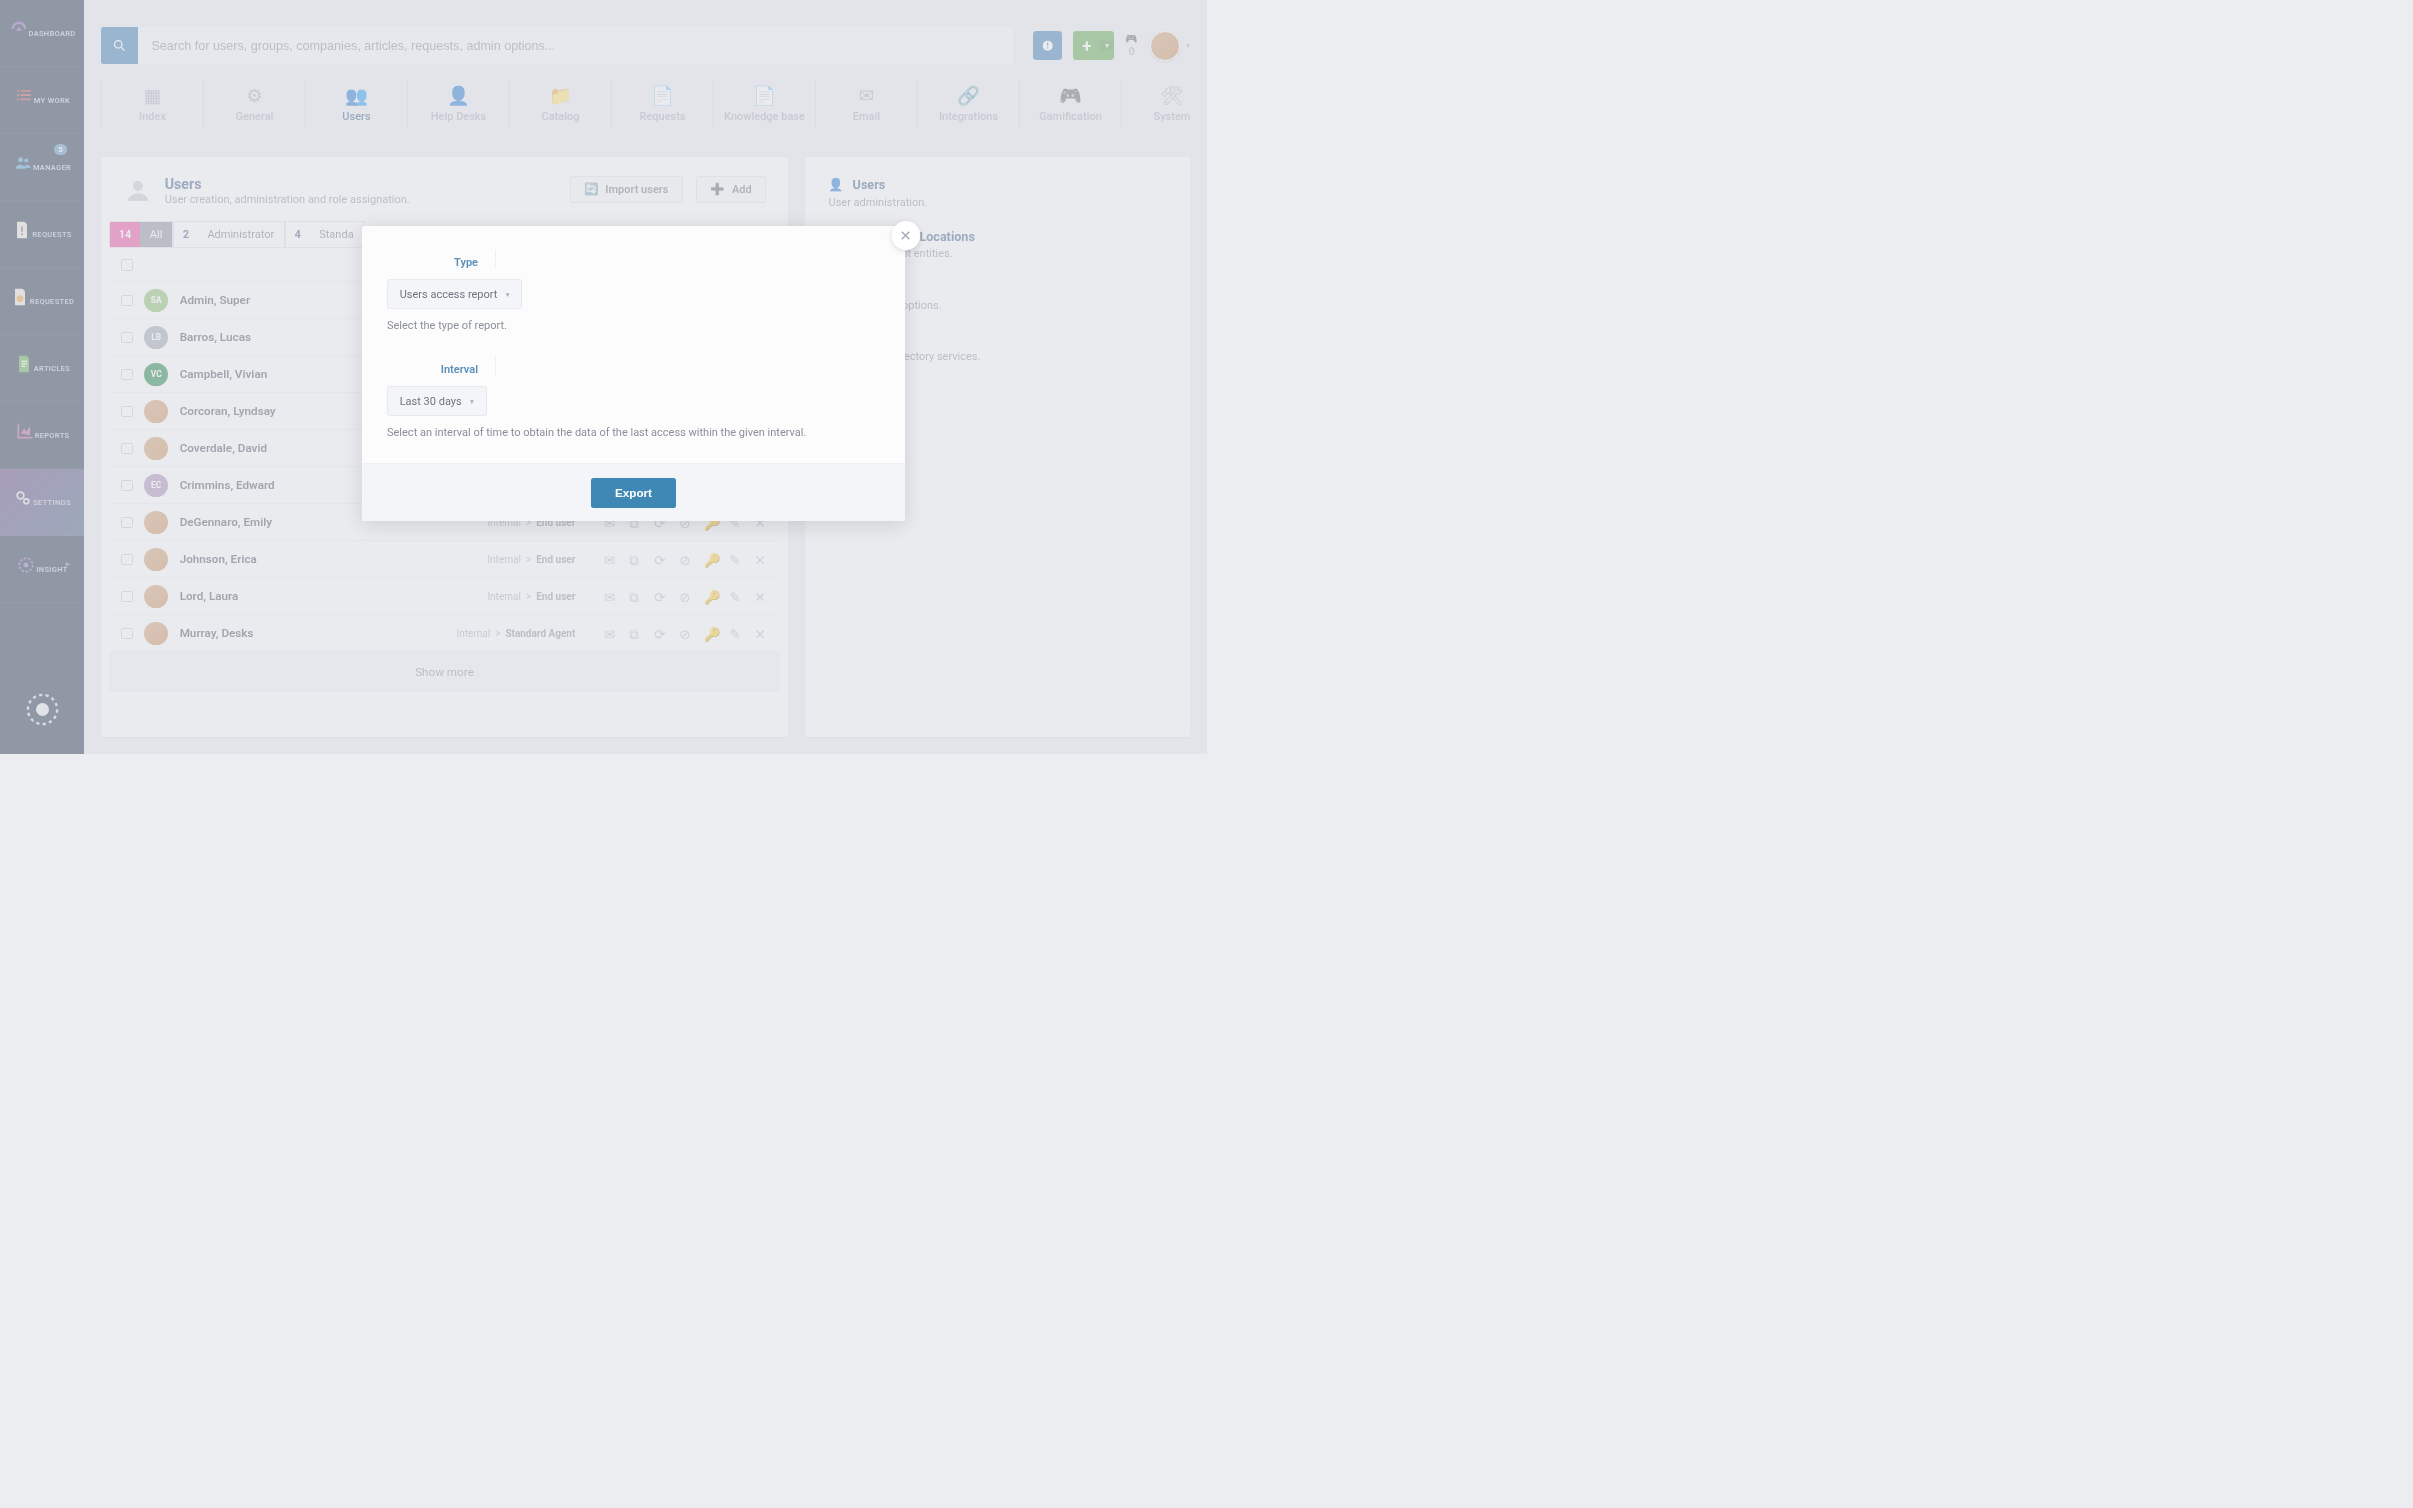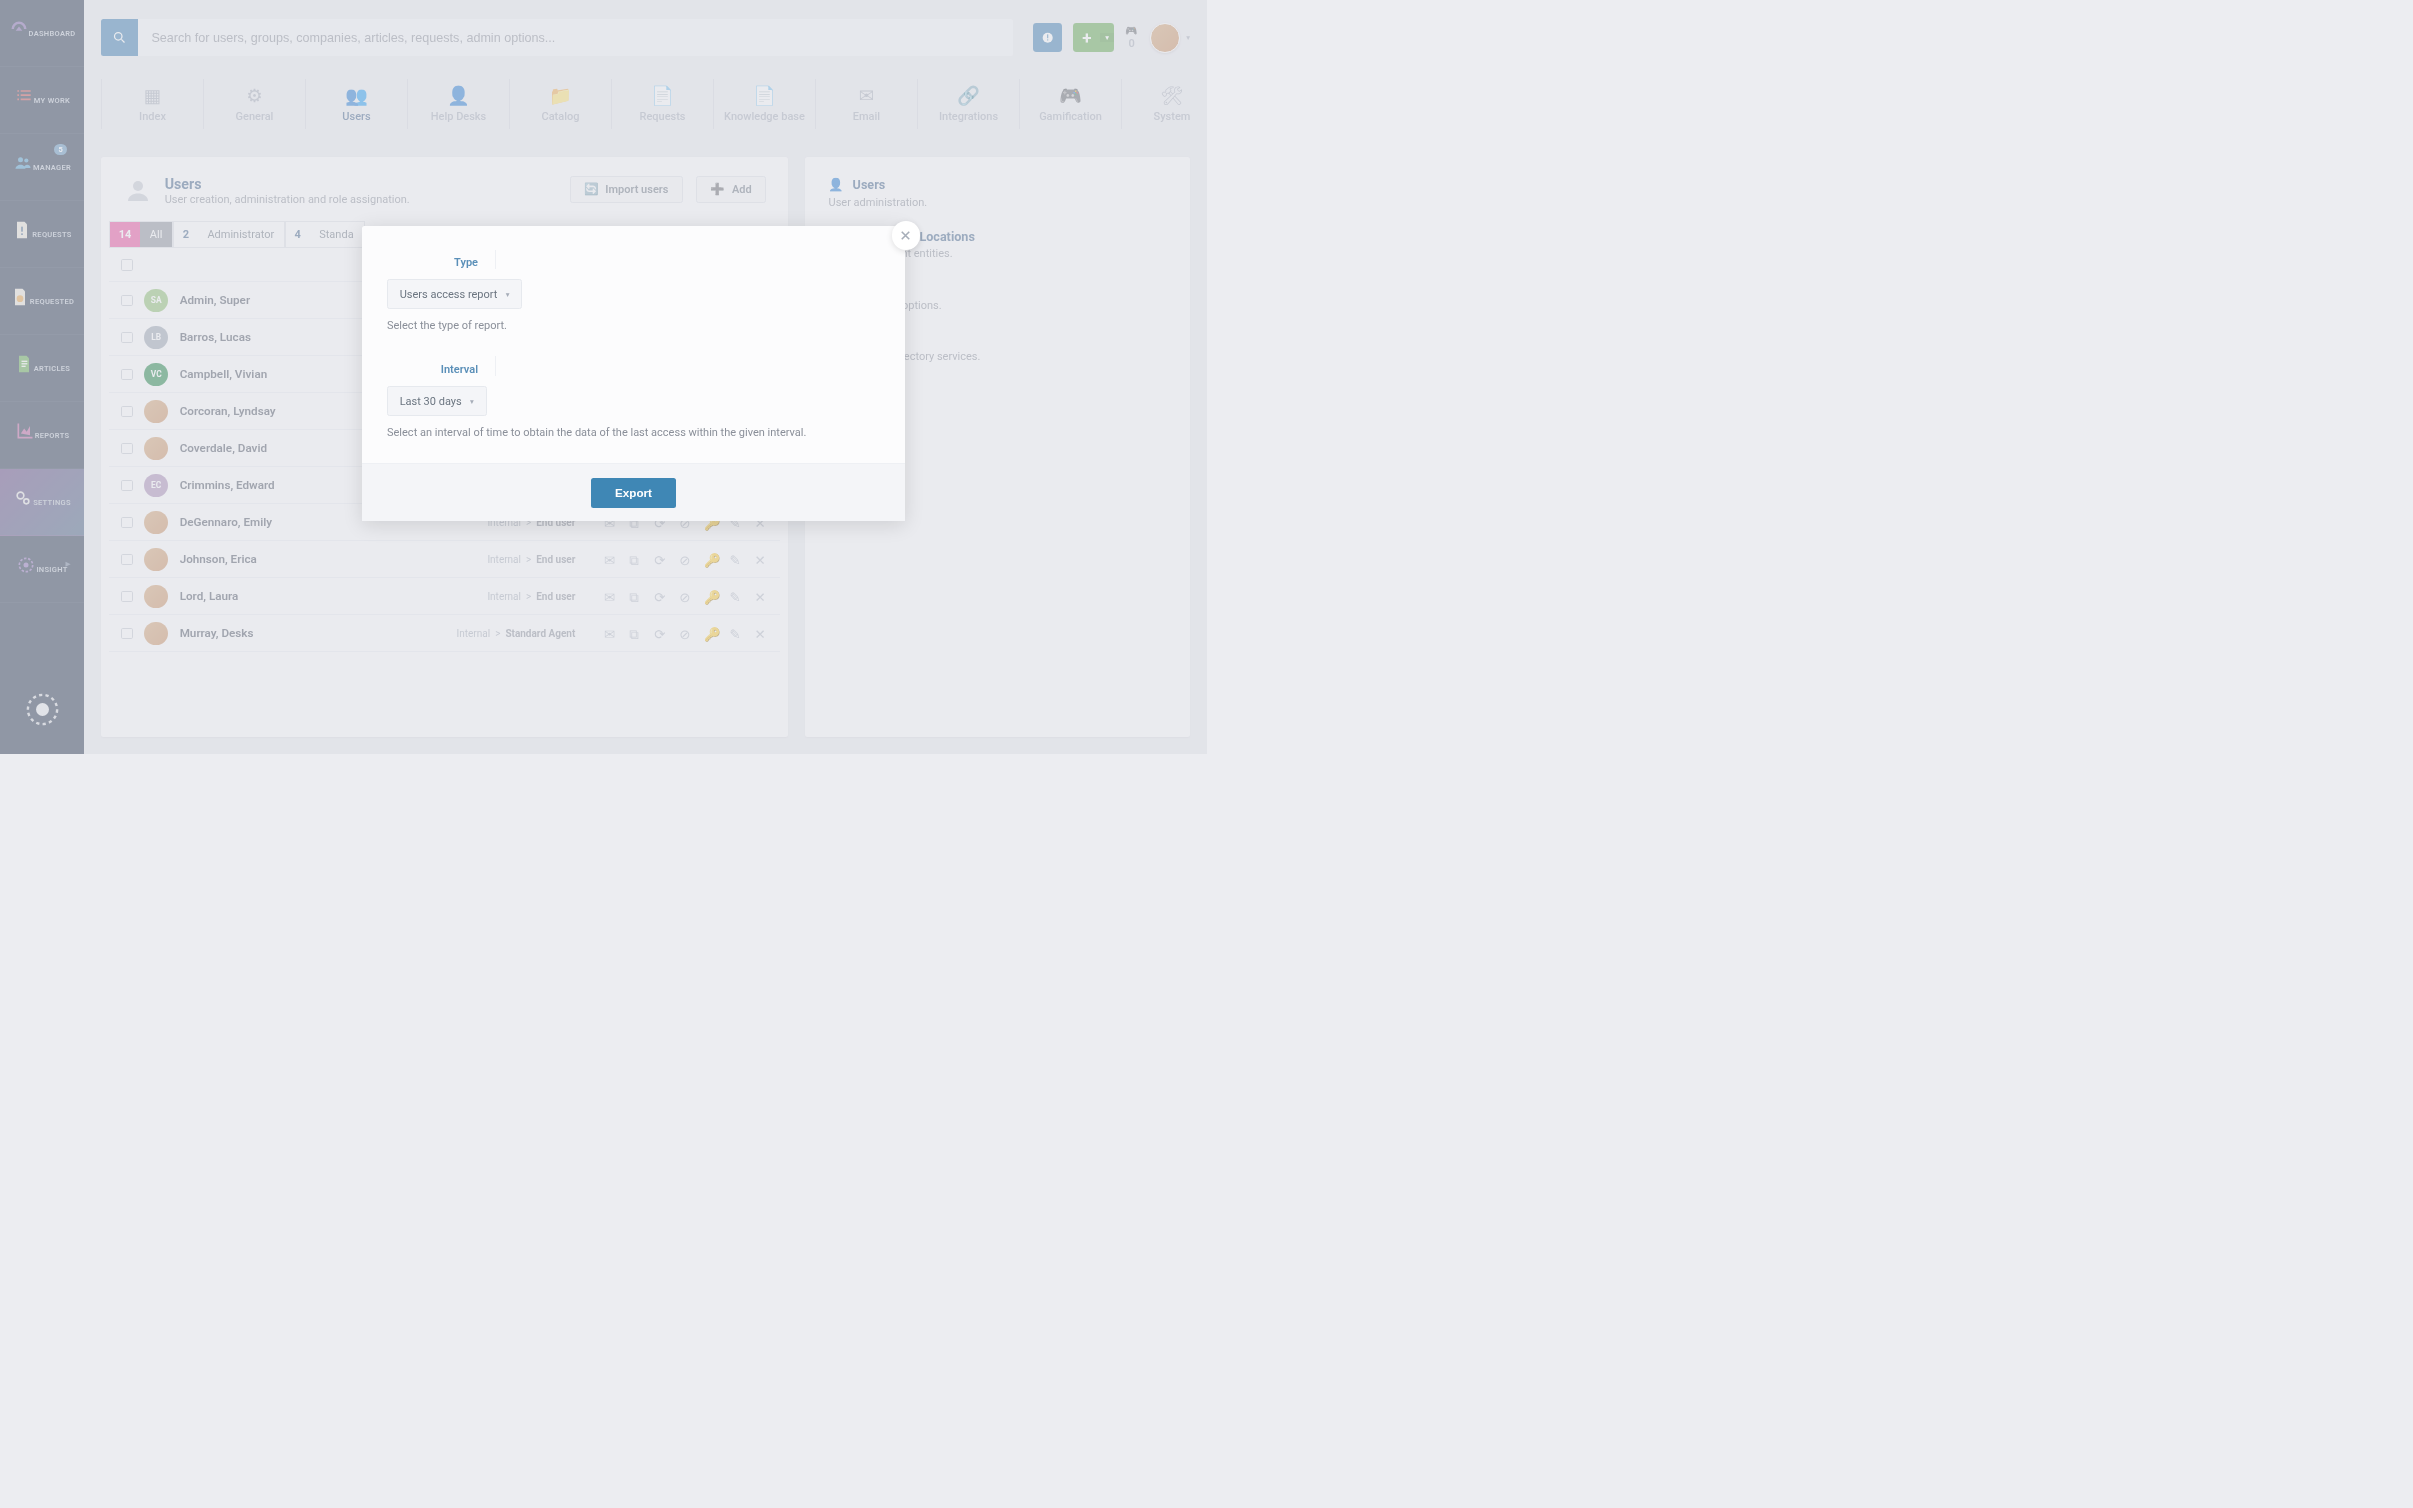--- a/index.html
+++ b/index.html
@@ -10,21 +10,21 @@
 .sidebar-item { display: flex; flex-direction: row; align-items: center; justify-content: center; height: 67px; color: #b8c0cc; cursor: pointer; position: relative; border-bottom: 0.8px solid rgba(255,255,255,0.05); }
 .sidebar-item.active { background: linear-gradient(135deg, #5a3d7a, #3d5a7a); }
 .sidebar-item .icon { font-size: 20px; margin-bottom: 3.4px; }
 .sidebar-item .label { font-size: 7.5px; font-weight: 600; letter-spacing: 0.3px; }
 .sidebar-badge { position: absolute; top: 10px; right: 17px; background: #5a8fb8; color: #fff; font-size: 7.5px; font-weight: 700; padding: 0.8px 4.2px; border-radius: 6.7px; }
 .sidebar-logo { position: absolute; bottom: 25px; left: 0; width: 84px; display: flex; justify-content: center; }
 .sidebar-logo svg { width: 39px; height: 39px; }
 .insight-chev { position: absolute; right: 13.4px; top: 23.5px; color: #6b7b94; font-size: 6.7px; }
 
 
-.header { position: absolute; left: 84px; top: 8px; right: 0; height: 60px; background: #ecedf1; display: flex; align-items: center; padding: 0 17px; border-bottom: 0.8px solid #d8dae0; }
+.header { position: absolute; left: 84px; top: 16px; right: 0; height: 60px; background: #ecedf1; display: flex; align-items: center; padding: 0 17px; border-bottom: 0.8px solid #d8dae0; }
 .search-wrap { display: flex; flex: 1; }
 .search-btn { width: 37px; height: 37px; background: #3579ae; display: flex; align-items: center; justify-content: center; border-radius: 2.5px 0 0 2.5px; }
 .search-btn svg { width: 15px; height: 15px; fill: #fff; }
 .search-input { flex: 1; height: 37px; border: none; background: #f6f7f9; padding: 0 13.4px; font-size: 12.6px; color: #333; border-radius: 0 2.5px 2.5px 0; }
 .search-input::placeholder { color: #8a8f99; }
 .header-actions { display: flex; align-items: center; gap: 11.7px; margin-left: 20px; }
 .hdr-btn { height: 28.5px; min-width: 28.5px; border-radius: 3.4px; display: flex; align-items: center; justify-content: center; cursor: pointer; }
 .hdr-blue { background: #3579ae; }
 .hdr-green { background: #5aa646; display: flex; }
 .hdr-green-main { width: 27px; display: flex; align-items: center; justify-content: center; font-size: 17px; color: #fff; font-weight: 700; }
@@ -412,20 +412,21 @@
     <span class="row-action">✉</span>
     <span class="row-action">⧉</span>
     <span class="row-action">⟳</span>
     <span class="row-action">⊘</span>
     <span class="row-action">🔑</span>
     <span class="row-action">✎</span>
     <span class="row-action">✕</span>
   </div>
           </div>
         </div>
+      <div class="show-more">Show more</div>
     </div>
   </div>
 
   <div class="panel-right">
     <div class="info-card">
       <div class="info-card-title">
           <span class="ic">👤</span>
           <span>Users</span>
         </div>
       <div class="info-card-sub">User administration.</div>

